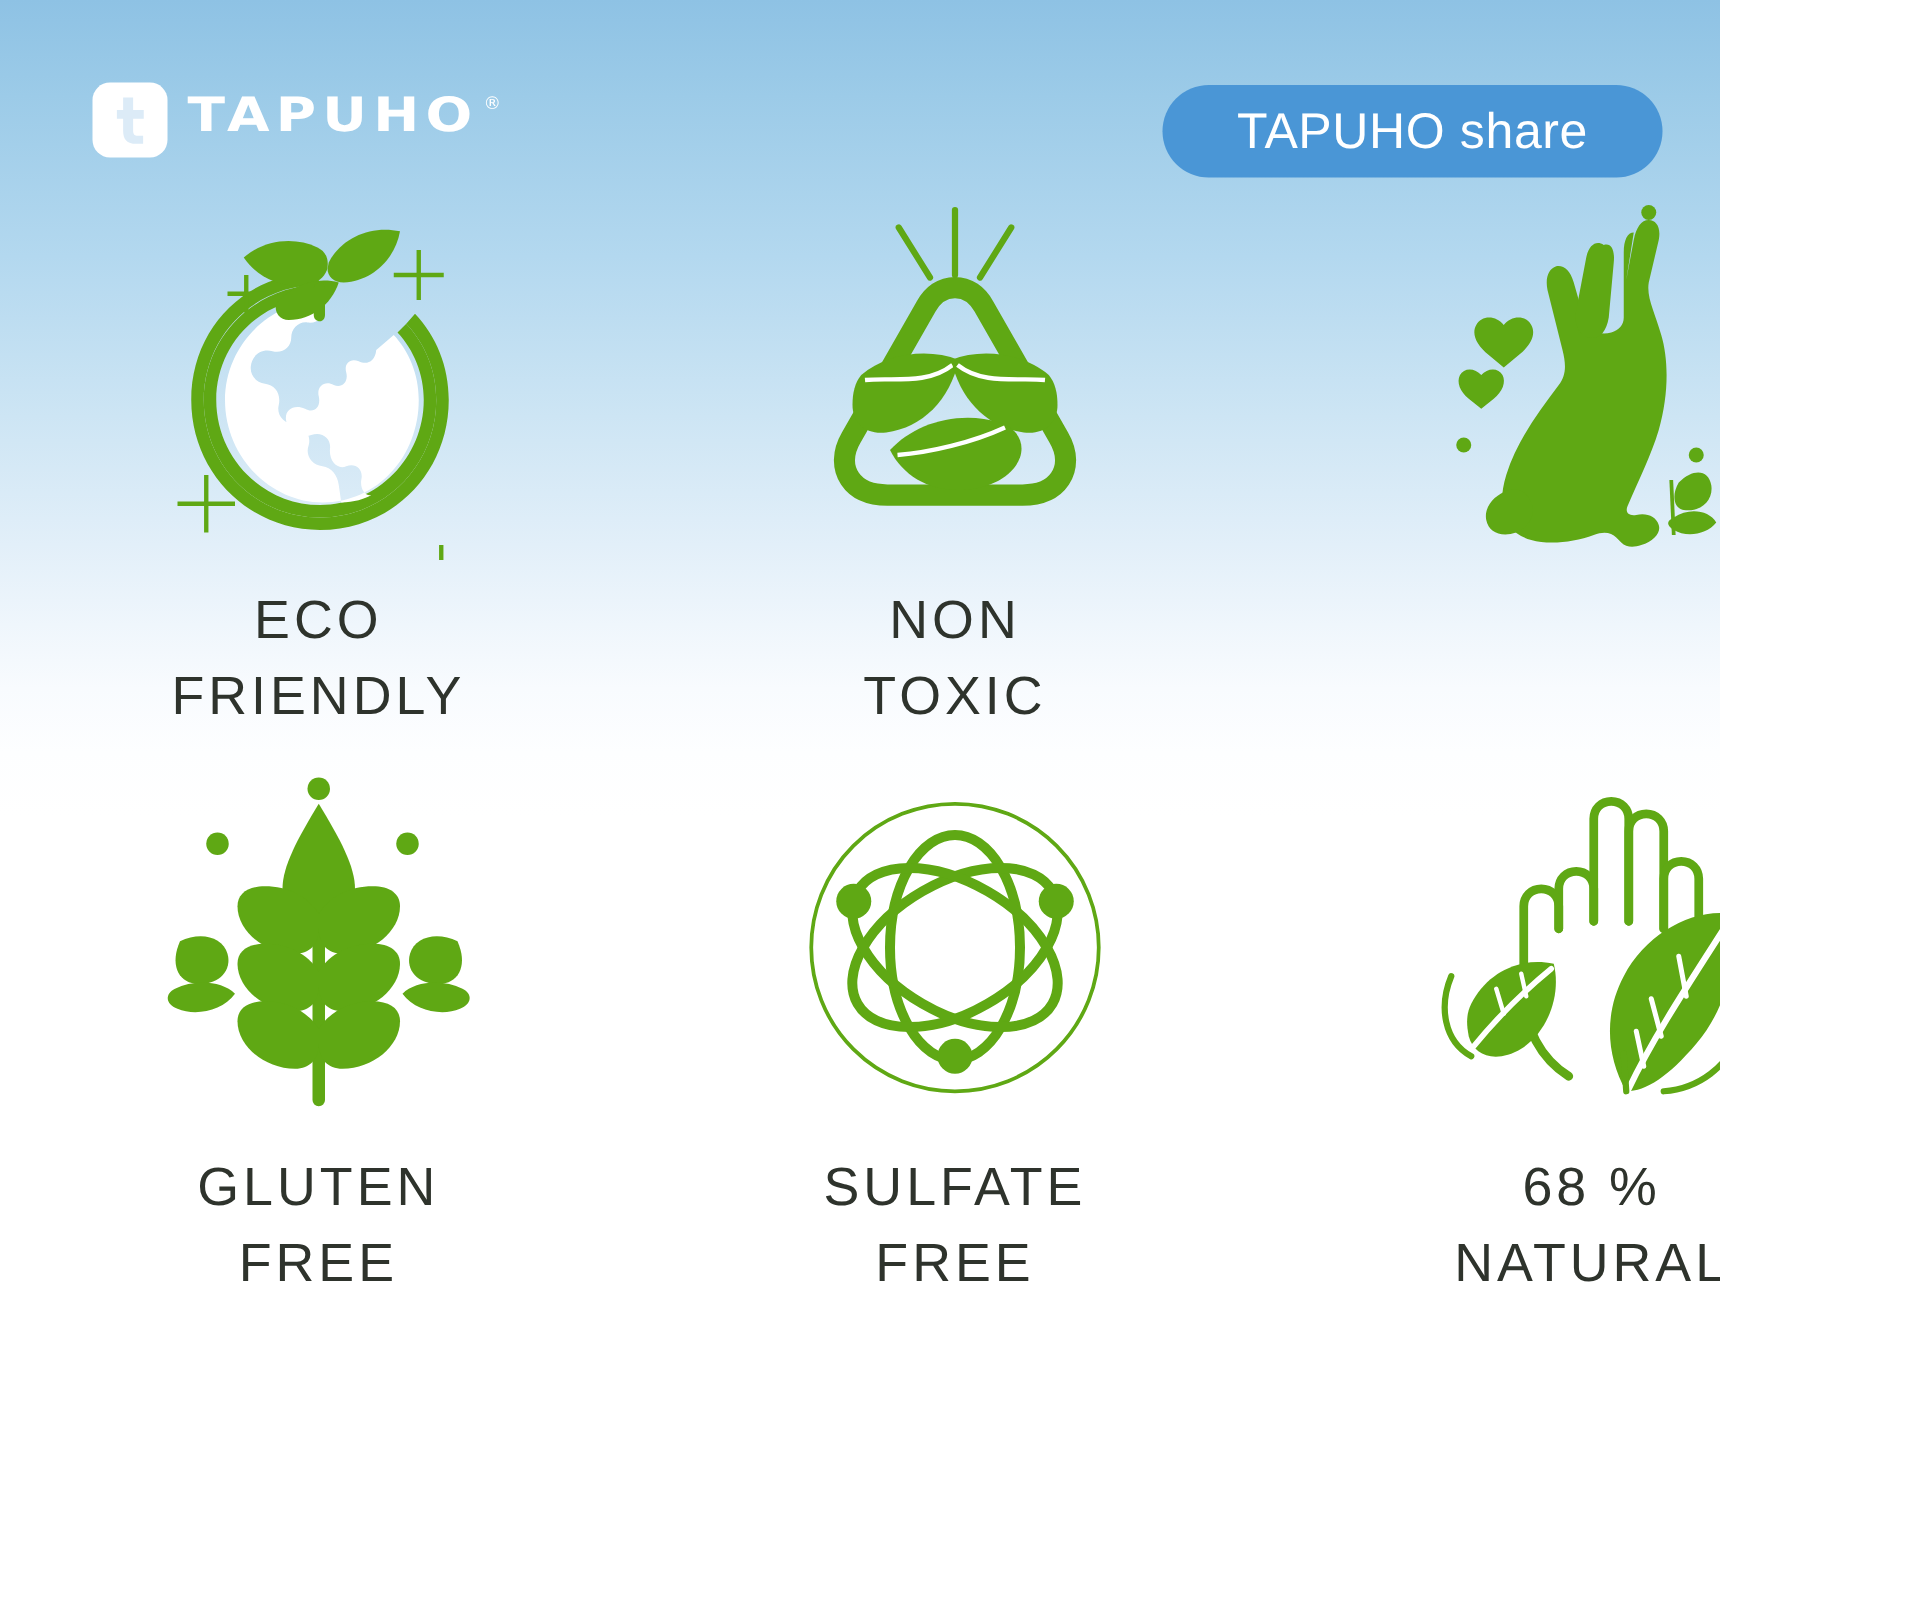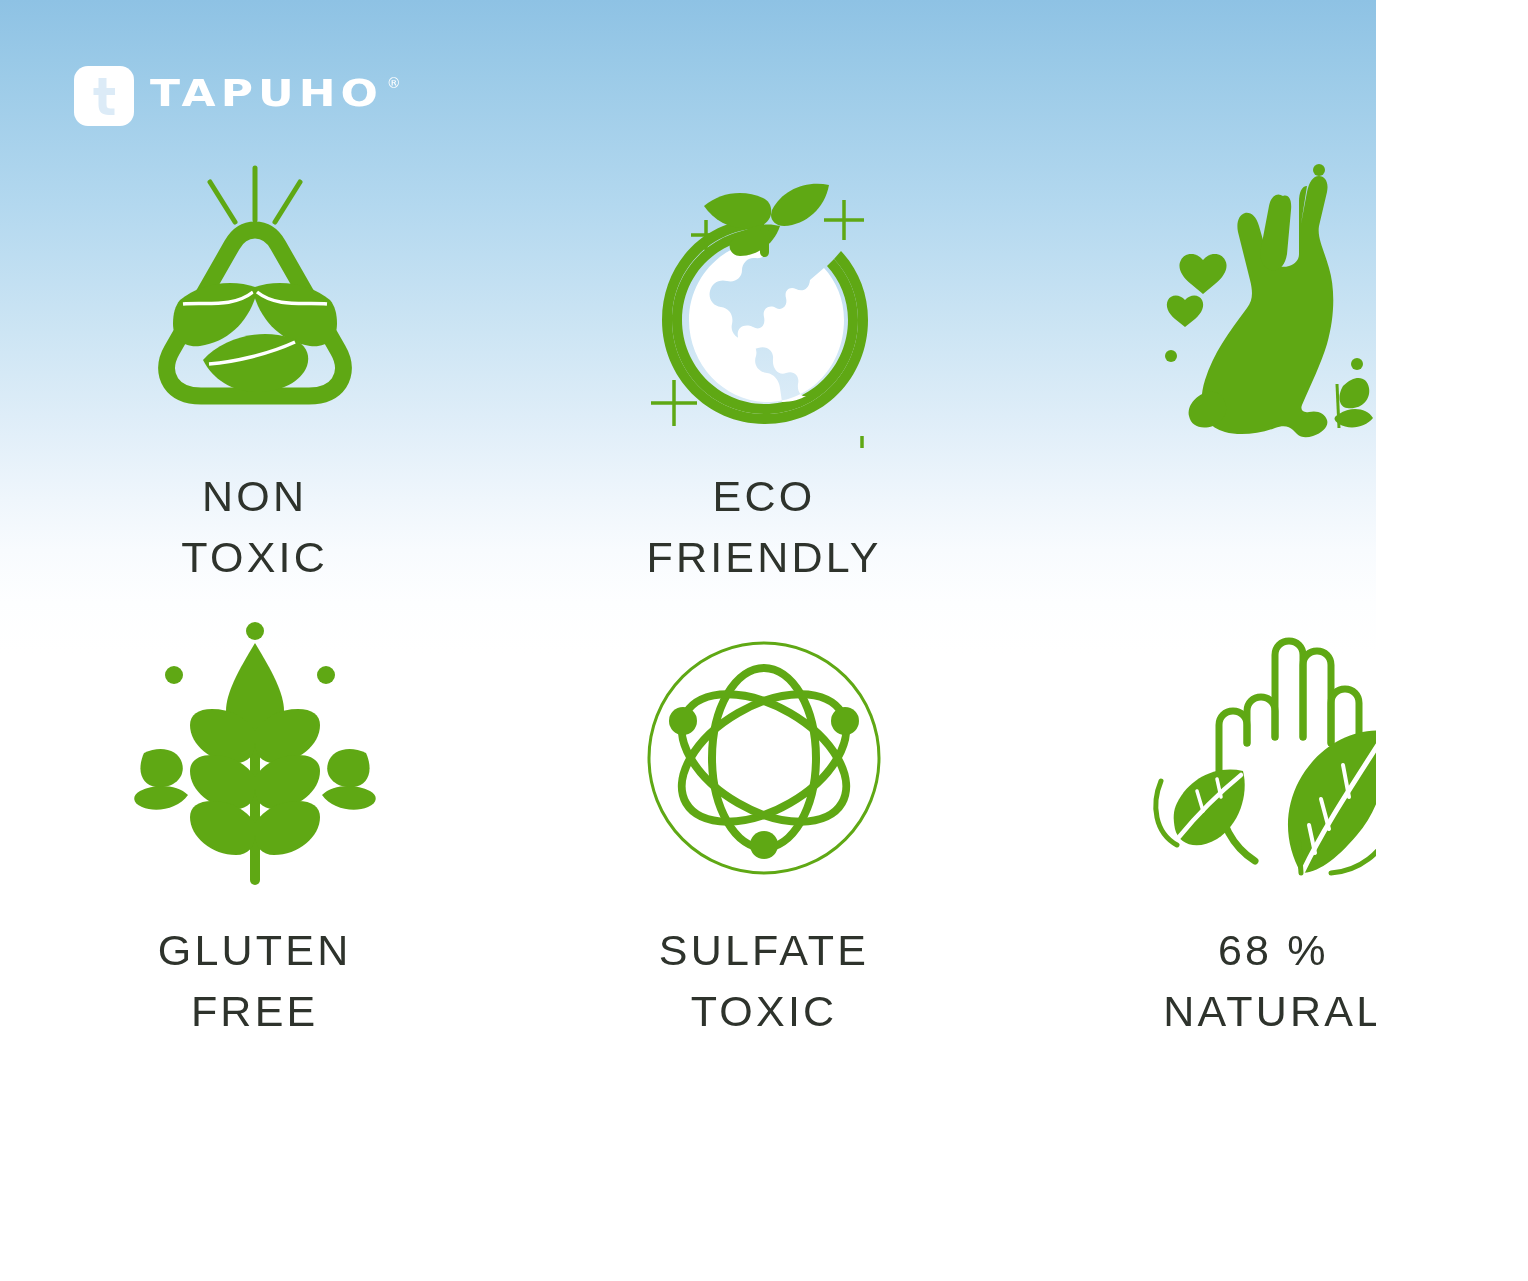--- a/index.html
+++ b/index.html
@@ -148,58 +148,23 @@
                  C25.5 34.5 26.8 35.5 29.5 35.5 L33.5 35.5 L33.5 42
                  L28 42 C20.5 42 17.5 38.5 17.5 31.5 L17.5 22 L12.5 22 L12.5 15 L17.5 15 L17.5 5 Z" fill="#dcebf7"></path>
       </svg>
     </div>
     <div class="brand-word">
       <span class="brand-word-text">TAPUHO</span>
       <span class="brand-reg">®</span>
     </div>
   </div>
 
+  <div class="share-badge">TAPUHO share</div>
 
   <div class="badge-grid">
-
-    <div class="badge-cell">
-      <div class="badge-icon">
-        <svg width="260" height="300" viewBox="0 0 260 300" aria-hidden="true">
-          <g fill="none" stroke="#5fa814">
-
-            <g stroke-width="5" stroke-linecap="round">
-              <path d="M130 20 L130 72"></path>
-              <path d="M85 34 L110 74"></path>
-              <path d="M175 34 L150 74"></path>
-            </g>
-
-            <path d="M130 82 C120 82 112 88 107 97 L47 202
-                     C40 214 40 226 46 235 C52 244 62 248 76 248
-                     L184 248 C198 248 208 244 214 235 C220 226 220 214 213 202
-                     L153 97 C148 88 140 82 130 82 Z" stroke-width="17" stroke-linejoin="round"></path>
-          </g>
-          <g fill="#5fa814">
-
-            <path d="M55 152 C75 135 108 130 133 140 C126 172 104 194 75 198
-                     C58 200 48 190 48 176 C48 166 50 158 55 152 Z"></path>
-            <path d="M58 156 C80 154 108 160 128 144" stroke="#ffffff" stroke-width="3.5" fill="none"></path>
-
-            <path d="M205 152 C185 135 152 130 127 140 C134 172 156 194 185 198
-                     C202 200 212 190 212 176 C212 166 210 158 205 152 Z"></path>
-            <path d="M202 156 C180 154 152 160 132 144" stroke="#ffffff" stroke-width="3.5" fill="none"></path>
-
-            <path d="M78 212 C98 190 134 180 166 190 C180 195 186 206 182 218
-                     C176 234 156 244 132 244 C108 244 88 232 78 212 Z"></path>
-            <path d="M84 216 C110 214 144 206 170 194" stroke="#ffffff" stroke-width="3.5" fill="none"></path>
-          </g>
-        </svg>
-      </div>
-      <div class="badge-label">NON
-TOXIC</div>
-    </div>
 
     <div class="badge-cell">
       <div class="badge-icon">
         <svg width="260" height="300" viewBox="0 0 260 300" aria-hidden="true">
           <g fill="#5fa814">
 
             <path d="M130 70 C71 70 28 115 28 172 C28 230 74 276 131 276
                      C189 276 234 230 234 172 C234 145 224 121 207 103
                      L200 111 C215 127 224 148 224 172 C224 224 183 266 131 266
                      C79 266 38 224 38 172 C38 121 78 80 130 80 Z"></path>
@@ -252,20 +217,56 @@
           </g>
         </svg>
       </div>
       <div class="badge-label">ECO
 FRIENDLY</div>
     </div>
 
     <div class="badge-cell">
       <div class="badge-icon">
         <svg width="260" height="300" viewBox="0 0 260 300" aria-hidden="true">
+          <g fill="none" stroke="#5fa814">
+
+            <g stroke-width="5" stroke-linecap="round">
+              <path d="M130 20 L130 72"></path>
+              <path d="M85 34 L110 74"></path>
+              <path d="M175 34 L150 74"></path>
+            </g>
+
+            <path d="M130 82 C120 82 112 88 107 97 L47 202
+                     C40 214 40 226 46 235 C52 244 62 248 76 248
+                     L184 248 C198 248 208 244 214 235 C220 226 220 214 213 202
+                     L153 97 C148 88 140 82 130 82 Z" stroke-width="17" stroke-linejoin="round"></path>
+          </g>
+          <g fill="#5fa814">
+
+            <path d="M55 152 C75 135 108 130 133 140 C126 172 104 194 75 198
+                     C58 200 48 190 48 176 C48 166 50 158 55 152 Z"></path>
+            <path d="M58 156 C80 154 108 160 128 144" stroke="#ffffff" stroke-width="3.5" fill="none"></path>
+
+            <path d="M205 152 C185 135 152 130 127 140 C134 172 156 194 185 198
+                     C202 200 212 190 212 176 C212 166 210 158 205 152 Z"></path>
+            <path d="M202 156 C180 154 152 160 132 144" stroke="#ffffff" stroke-width="3.5" fill="none"></path>
+
+            <path d="M78 212 C98 190 134 180 166 190 C180 195 186 206 182 218
+                     C176 234 156 244 132 244 C108 244 88 232 78 212 Z"></path>
+            <path d="M84 216 C110 214 144 206 170 194" stroke="#ffffff" stroke-width="3.5" fill="none"></path>
+          </g>
+        </svg>
+      </div>
+      <div class="badge-label">NON
+TOXIC</div>
+    </div>
+
+    <div class="badge-cell">
+      <div class="badge-icon">
+        <svg width="260" height="300" viewBox="0 0 260 300" aria-hidden="true">
           <g fill="#5fa814">
 
             <path d="M164 38 C159 38 156 44 156 54 L156 106
                      C156 112 152 116 146 118 C136 121 127 116 124 106
                      L116 78 C113 68 108 64 102 65 C96 67 93 74 95 84
                      L107 132 C110 144 110 152 104 160
                      C86 184 70 206 62 232 C54 258 60 278 82 284
                      C96 288 116 286 132 280 C140 277 146 278 150 282
                      L154 286 C158 290 164 290 170 288 C180 285 186 278 184 272
                      C182 265 174 262 166 264 C160 265 157 262 159 257
@@ -356,21 +357,21 @@
             <ellipse cx="125" cy="125" rx="52" ry="90" stroke-width="8" transform="rotate(120 125 125)"></ellipse>
           </g>
           <g fill="#5fa814">
             <circle cx="44" cy="88" r="14"></circle>
             <circle cx="206" cy="88" r="14"></circle>
             <circle cx="125" cy="212" r="14"></circle>
           </g>
         </svg>
       </div>
       <div class="badge-label">SULFATE
-TOXIC</div>
+FREE</div>
     </div>
 
     <div class="badge-cell row2">
       <div class="badge-icon">
         <svg width="260" height="250" viewBox="0 0 260 250" aria-hidden="true">
 
           <g fill="none" stroke="#5fa814" stroke-width="7" stroke-linecap="round" stroke-linejoin="round">
             <path d="M104 110 L104 78 C104 70 110 64 118 64 C126 64 132 70 132 78 L132 104"></path>
             <path d="M132 104 L132 22 C132 14 138 8 146 8 C154 8 160 14 160 22 L160 104"></path>
             <path d="M160 104 L160 32 C160 24 166 18 174 18 C182 18 188 24 188 32 L188 110"></path>

